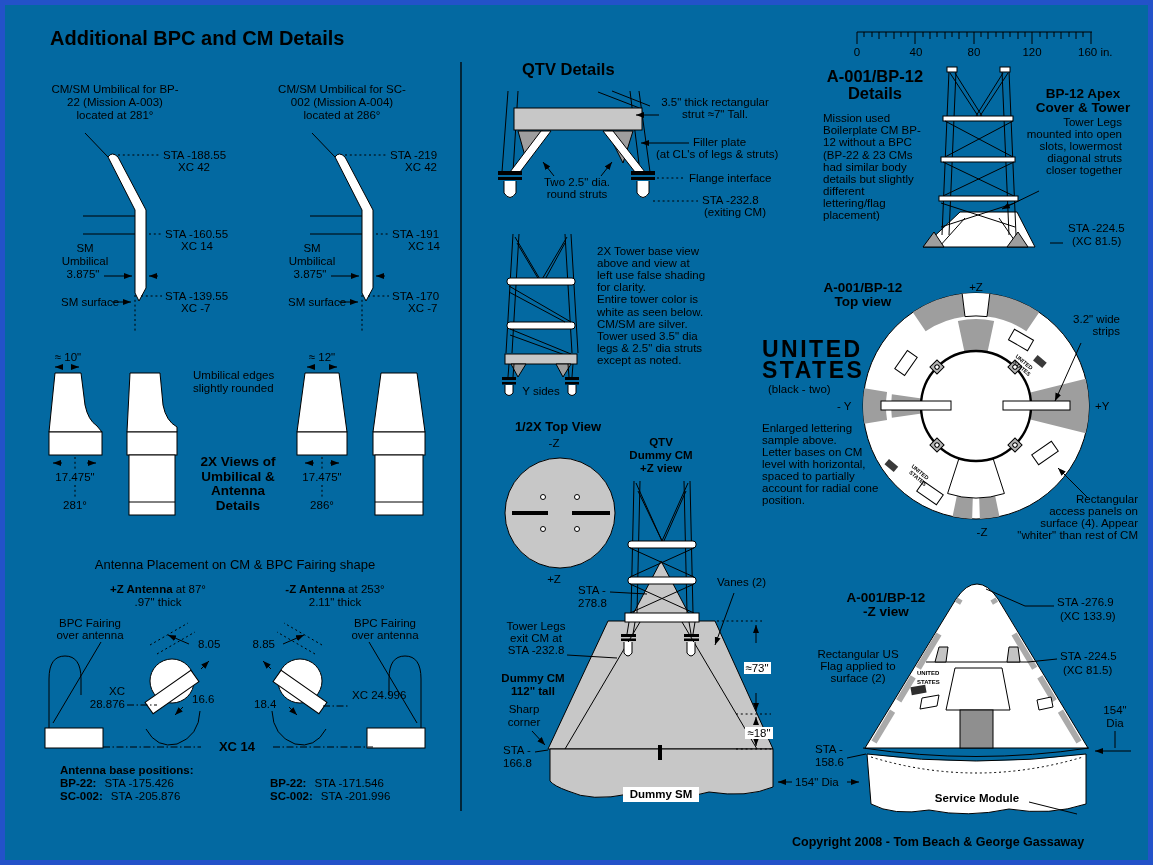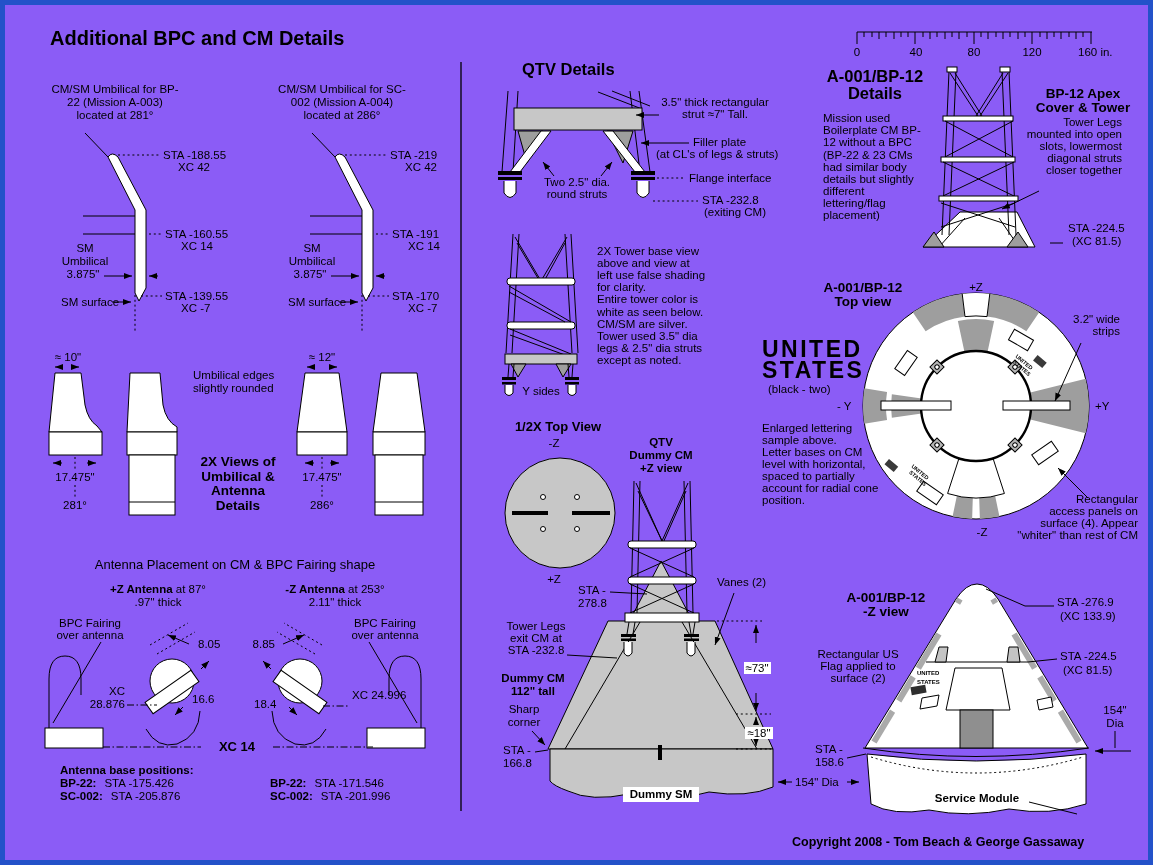--- a/index.html
+++ b/index.html
@@ -1,19 +1,19 @@
 <!DOCTYPE html>
 <html><head>
 <meta charset="utf-8">
 <style>
   :root{
     --frame:#2352c9; --g1:#c7c7c7; --g2:#9e9e9e; --g3:#8f8f8f;
   }
   html,body{margin:0;padding:0;background:#fff;width:1153px;height:865px;overflow:hidden;}
-  #frame{position:absolute;left:0;top:0;width:1143px;height:855px;border:5px solid var(--frame);background:#8b5cf6;}
+  #frame{position:absolute;left:0;top:0;width:1143px;height:855px;border:5px solid var(--frame);background:#0369a1;}
   svg{position:absolute;left:0;top:0;}
   svg text{font-family:"Liberation Sans","DejaVu Sans",sans-serif;font-size:11.5px;fill:#000;}
   .b{font-weight:bold;}
   .t20{font-size:20px;} .t16{font-size:16.5px;} .t13{font-size:13px;} .t135{font-size:13.5px;}
   .t12{font-size:12.5px;} .tiny{font-size:5.5px;font-weight:bold;} .tiny2{font-size:6px;font-weight:bold;}
   .us{font-size:23px;font-weight:bold;letter-spacing:2.5px;}
   .ctr{text-anchor:middle;} .rgt{text-anchor:end;}
   .ln{stroke:#000;fill:none;stroke-width:1;}
   .ln2{stroke:#000;fill:none;stroke-width:1.3;}
   .fw{fill:#fff;stroke:#000;stroke-width:1;}

